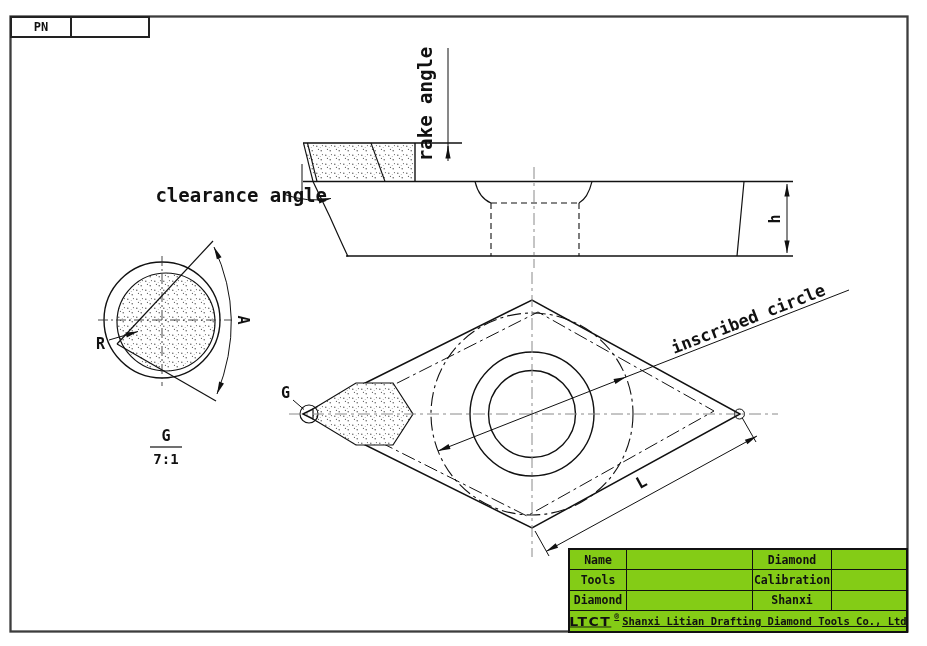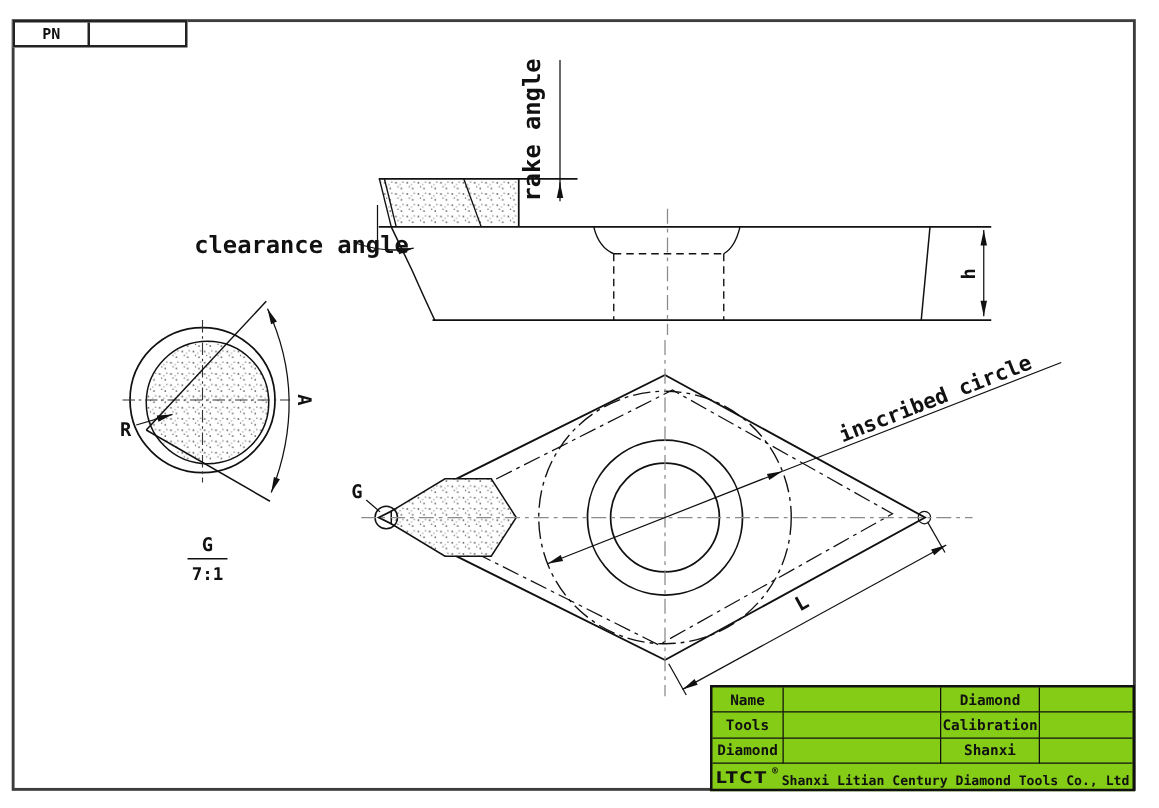--- a/index.html
+++ b/index.html
@@ -19,22 +19,22 @@
   
   .title-block{position:absolute;left:568px;top:548px;width:340px;height:85px;
                border:2px solid #111;box-sizing:border-box;background:#84cc16;
                display:flex;flex-direction:column;color:#111;}
   .tb-grid{display:grid;grid-template-columns:57px 126px 79px 1fr;
            grid-template-rows:1fr 1fr 1fr;flex:1;}
   .tb-cell{display:flex;align-items:center;justify-content:center;box-sizing:border-box;
            border-right:1.5px solid #111;border-bottom:1.5px solid #111;
            font-size:11.5px;font-weight:bold;white-space:nowrap;overflow:hidden;}
   .tb-cell.last{border-right:none;}
-  .tb-logo-row{height:20px;display:flex;align-items:flex-end;justify-content:center;
-               gap:3px;box-sizing:border-box;}
+  .tb-logo-row{height:20px;display:flex;align-items:center;justify-content:center;
+               gap:3px;box-sizing:border-box;text-decoration:underline;}
   .tb-logo{font-family:"DejaVu Sans", sans-serif;font-weight:900;font-size:14px;
            letter-spacing:1.5px;transform:scaleY(0.92);}
   .tb-reg{font-size:8px;align-self:flex-start;margin-top:1px;font-weight:bold;}
   .tb-company{font-size:10.5px;font-weight:bold;white-space:nowrap;}
 </style>
 </head>
 <body>
 
 <div class="canvas">
 
@@ -156,17 +156,17 @@
       <div class="tb-cell last"></div>
 
       <div class="tb-cell">Diamond</div>
       <div class="tb-cell"></div>
       <div class="tb-cell">Shanxi</div>
       <div class="tb-cell last"></div>
     </div>
     <div class="tb-logo-row">
       <span class="tb-logo">LTCT</span>
       <span class="tb-reg">®</span>
-      <span class="tb-company">Shanxi Litian Century Diamond Tools Co., Ltd</span>
+      <span class="tb-company">Shanxi Litian Drafting Diamond Tools Co., Ltd</span>
     </div>
   </div>
 
 </div>
 
 </body></html>

